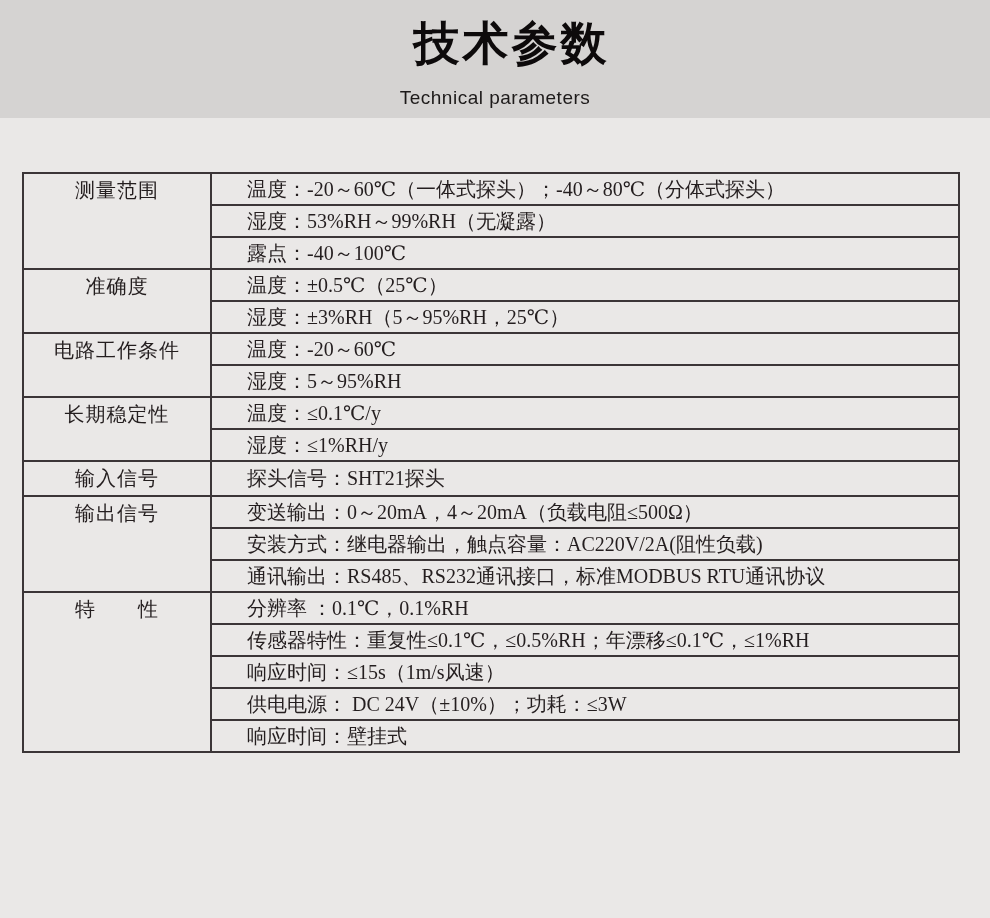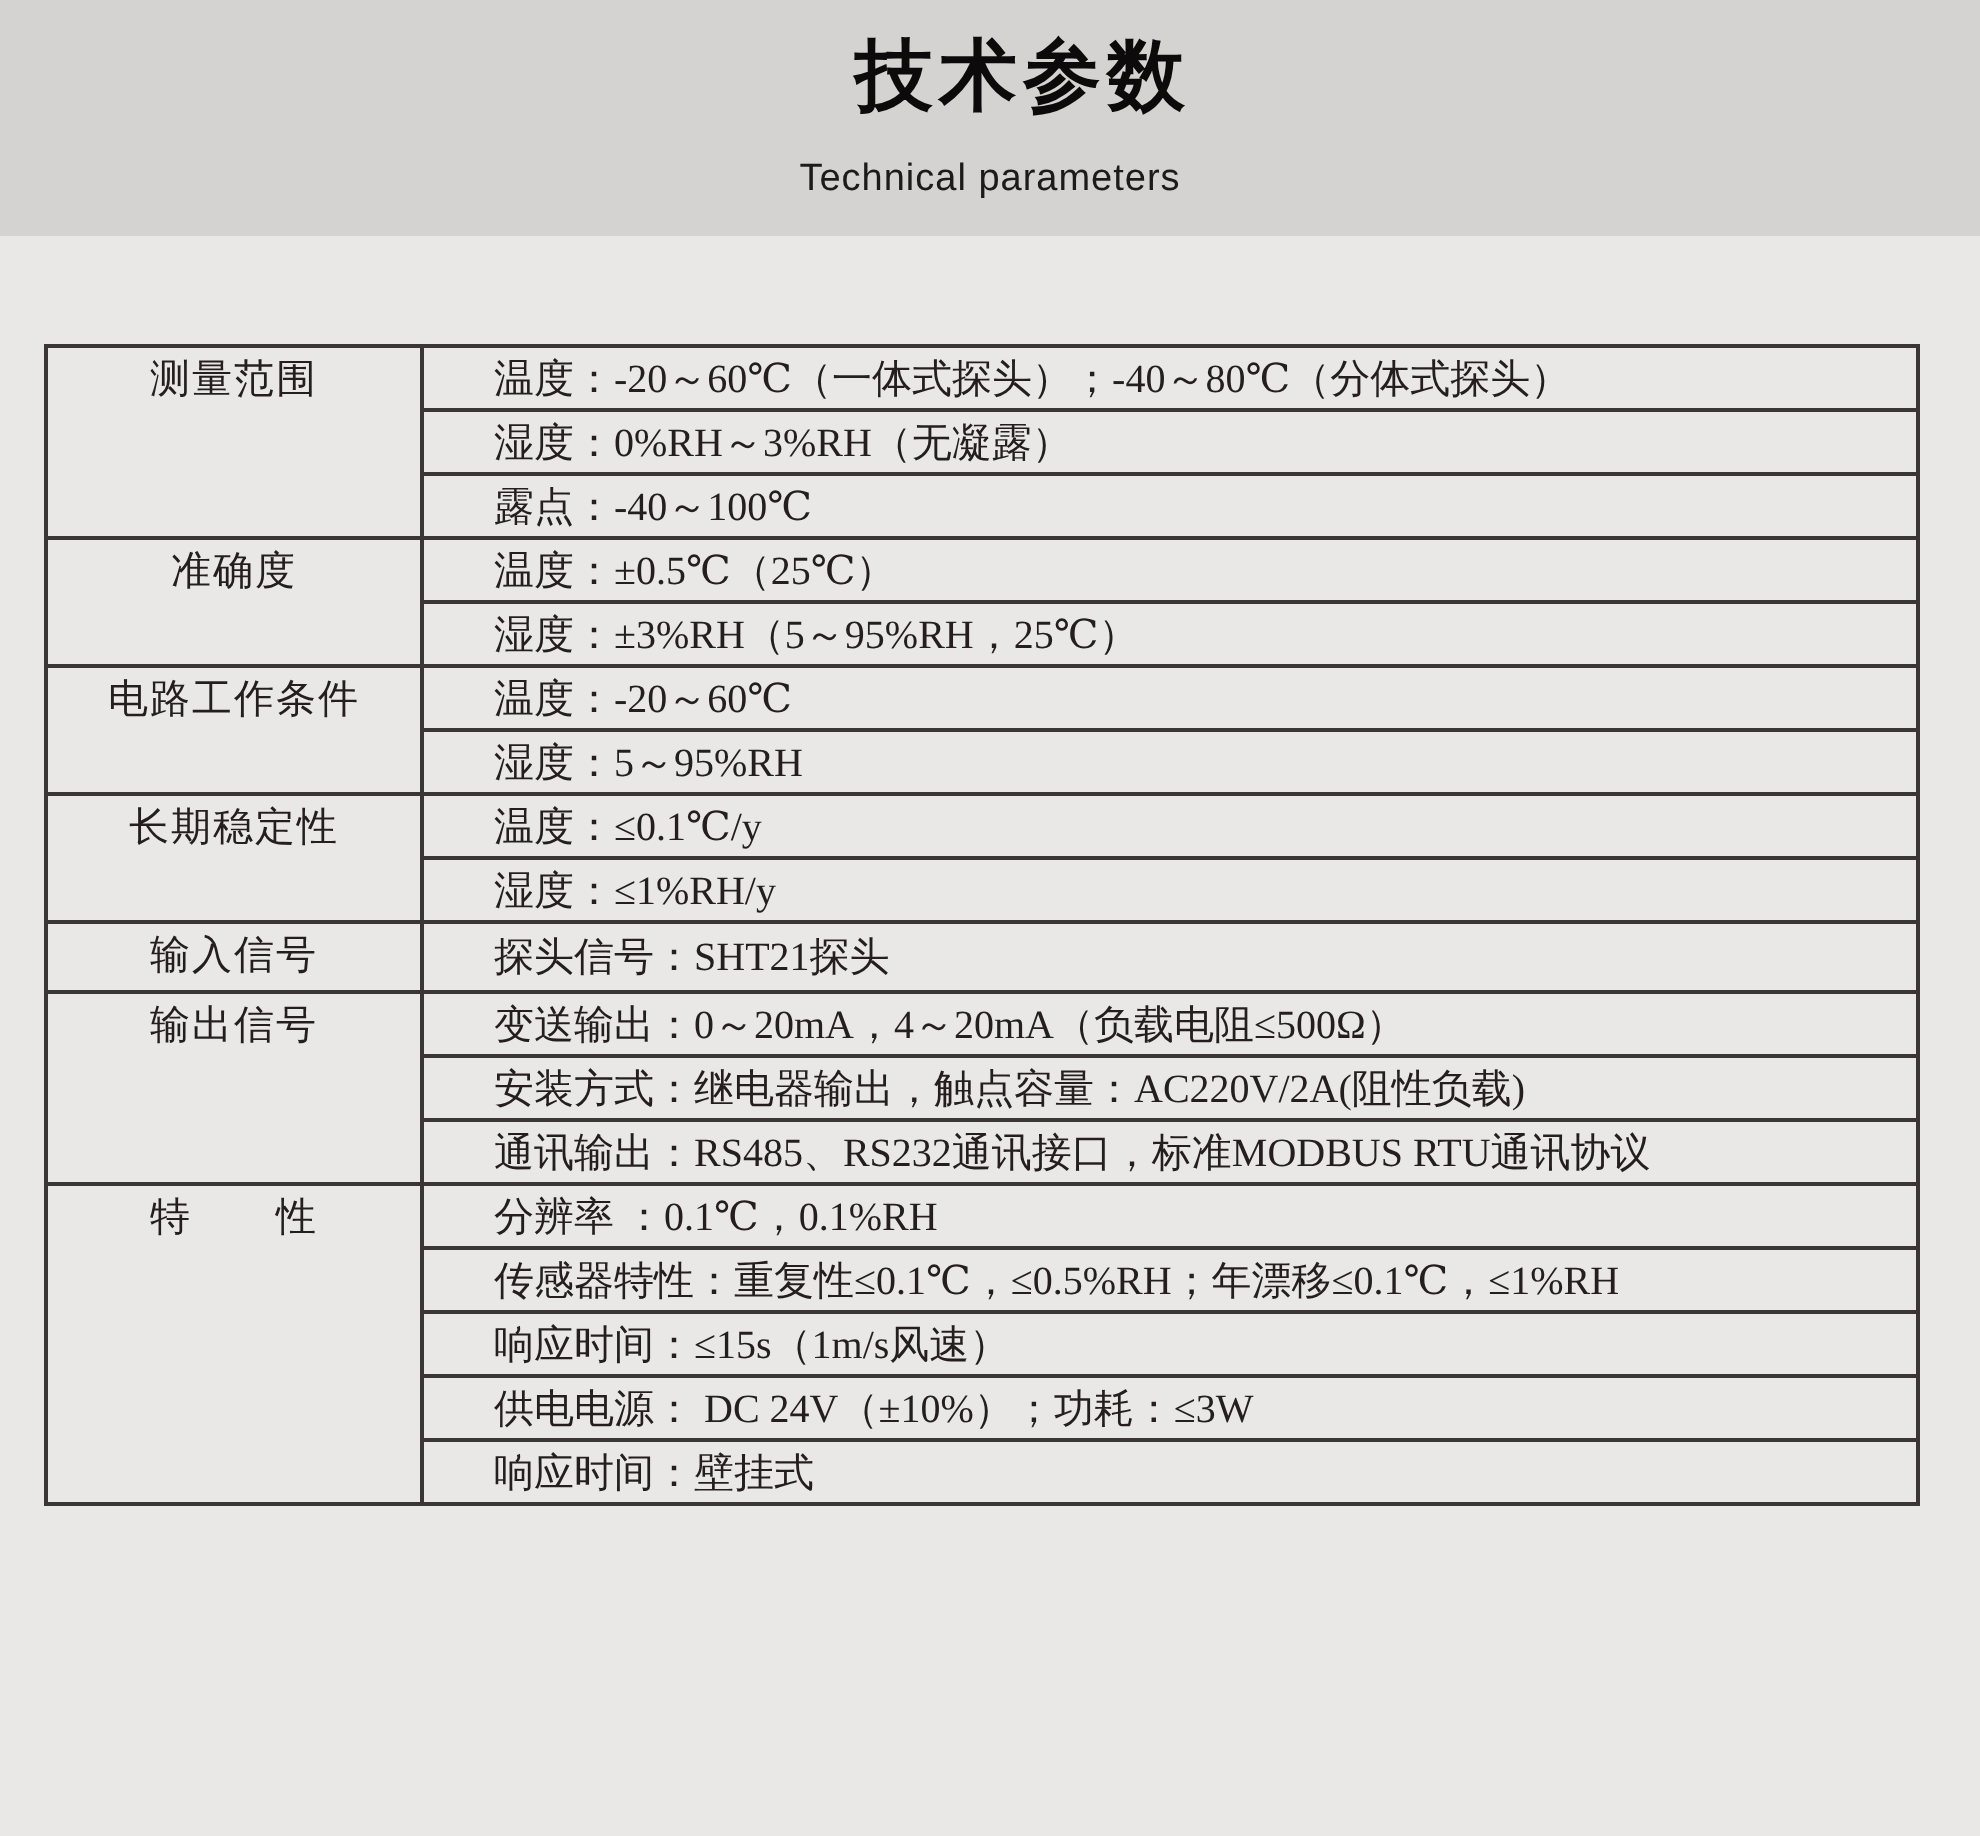--- a/index.html
+++ b/index.html
@@ -18,21 +18,21 @@
     overflow:hidden;
   }
   .title-band{
     width:990px;
     height:118px;
     background:var(--bg-band);
     text-align:center;
   }
   .title-band h1{
     padding-top:16px;
-    font-size:39px;
+    font-size:46px;
     font-weight:700;
     letter-spacing:3px;
     color:#0d0a0b;
     line-height:1.2;
     margin-left:33px;
   }
   .title-band .subtitle{
     font-size:19px;
     font-weight:400;
     color:#1d1a1a;
@@ -80,21 +80,21 @@
   <colgroup>
       <col class="c1">
       <col class="c2">
     </colgroup>
   <tbody>
       <tr>
         <td class="cat" rowspan="3">测量范围</td>
         <td class="val">温度：-20～60℃（一体式探头）；-40～80℃（分体式探头）</td>
       </tr>
       <tr>
-        <td class="val">湿度：0%RH～3%RH（无凝露）</td>
+        <td class="val">湿度：53%RH～99%RH（无凝露）</td>
       </tr>
       <tr>
         <td class="val">露点：-40～100℃</td>
       </tr>
       <tr>
         <td class="cat" rowspan="2">准确度</td>
         <td class="val">温度：±0.5℃（25℃）</td>
       </tr>
       <tr>
         <td class="val">湿度：±3%RH（5～95%RH，25℃）</td>

